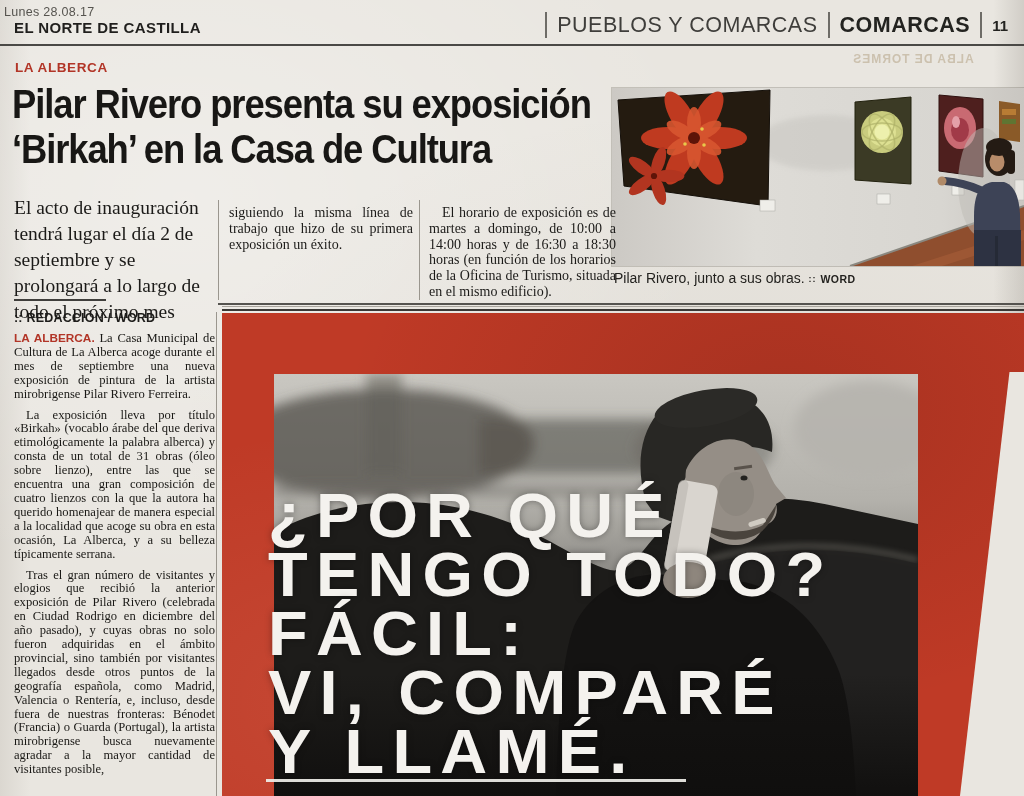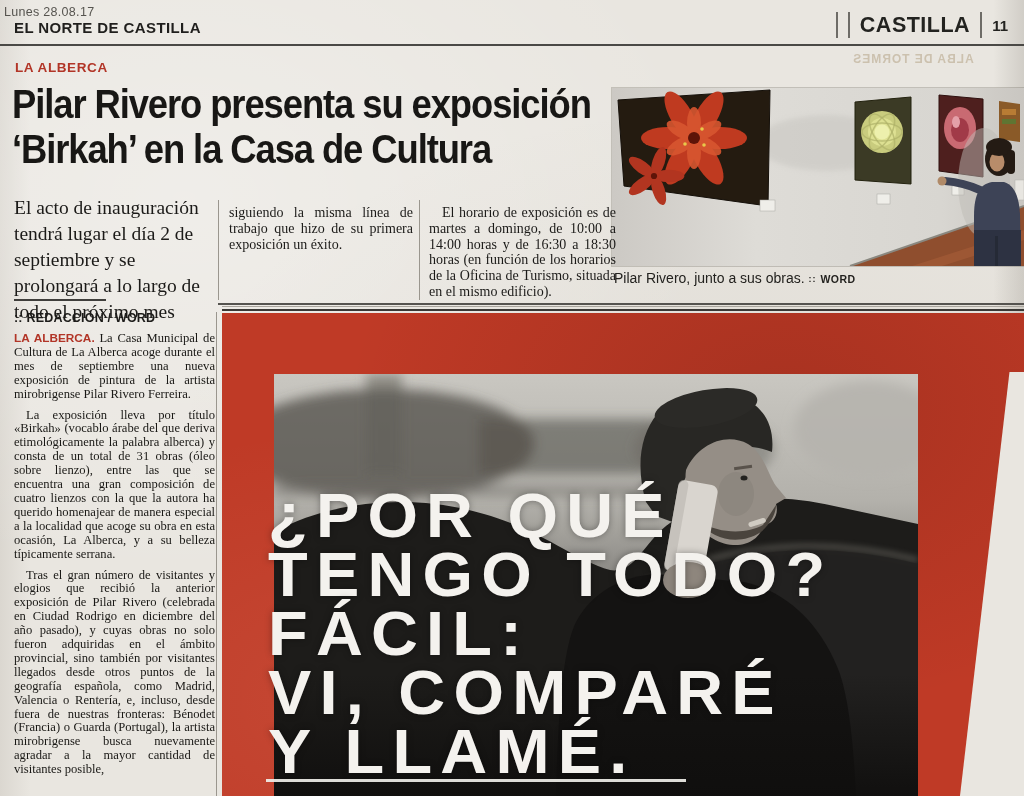--- a/index.html
+++ b/index.html
@@ -80,22 +80,23 @@
 </style>
 </head>
 <body>
 
 <div id="page">
 
   <div class="abs date sans">Lunes 28.08.17</div>
   <div class="abs masthead sans">EL NORTE DE CASTILLA</div>
   <div class="abs header-right">
     <div class="hbar"></div>
+    <span class="section-title">PUEBLOS Y COMARCAS</span>
     <div class="hbar"></div>
-    <span class="edition-title">CASTILLA</span>
+    <span class="edition-title">COMARCAS</span>
     <div class="hbar"></div>
     <span class="page-number">11</span>
   </div>
   <div class="abs header-rule"></div>
 
   <div class="abs kicker">LA ALBERCA</div>
   <div class="abs headline">
     <div>Pilar Rivero presenta su exposición</div>
     <div>‘Birkah’ en la Casa de Cultura</div>
   </div>

